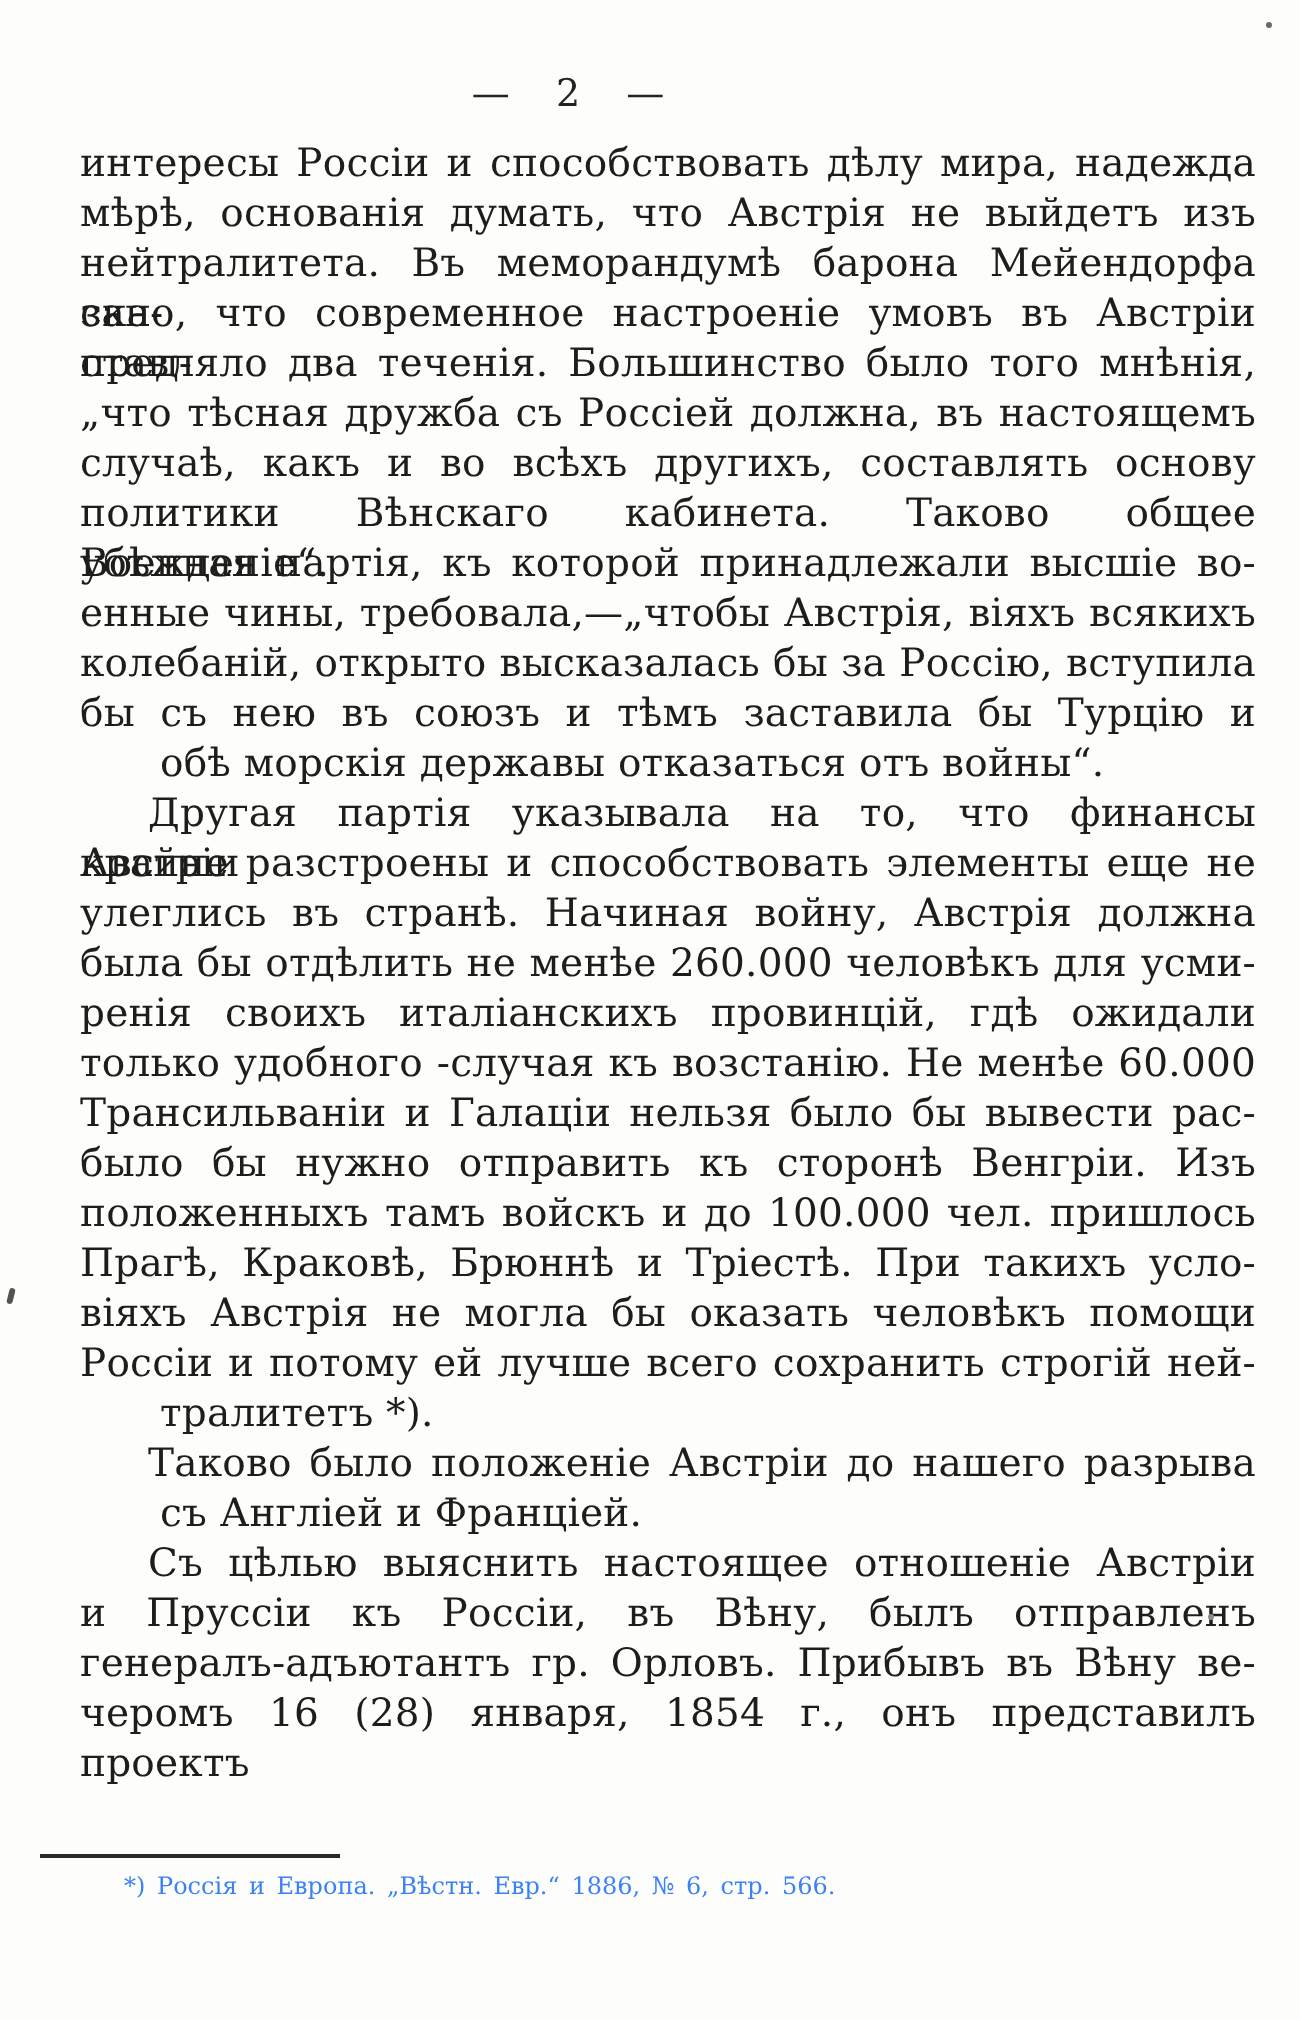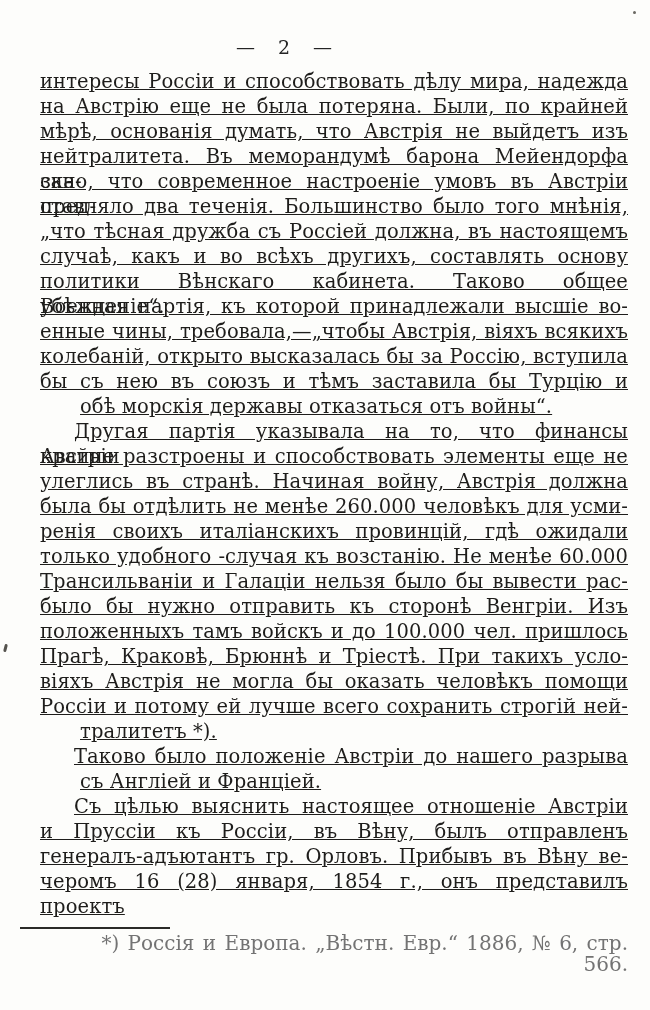--- a/index.html
+++ b/index.html
@@ -29,58 +29,55 @@
     left: 40px;
     width: 588px;
   }
   .ln {
     font-size: 19.5px;
     line-height: 25px;
     height: 25px;
     text-align: justify;
     text-align-last: justify;
     letter-spacing: 0.1px;
-    text-decoration: underline;
   }
   .ln.end { text-align-last: left; margin-left: 40px; }
   .ln.in  { text-indent: 34px; }
   .fnrule {
     position: absolute;
     top: 927px;
     left: 20px;
     width: 150px;
     height: 2px;
     background: #2b2a28;
   }
   .fnote {
     position: absolute;
     top: 933px;
     left: 40px;
     width: 588px;
-    font-size: 20px;
+    font-size: 12px;
     line-height: 21px;
     text-indent: 22px;
     word-spacing: 2px;
-    color: #737373;
-    text-align: right;
+    color: #3b82f6;
   }
   .speck { position: absolute; background: #6a6862; border-radius: 50%; }
   .speck.s1 { top: 11px;  left: 633px; width: 3px; height: 3px; }
   .speck.s2 { top: 644px; left: 4px;   width: 3px; height: 8px; border-radius: 2px; transform: rotate(14deg); background: #55534e; }
   .speck.s3 { top: 807px; left: 604px; width: 3px; height: 3px; background: #8f8d87; }
 </style>
 </head>
 <body>
 
 <div class="page">
   <div class="pagenum">— 2 —</div>
 
   <div class="textblock">
       <div class="ln">интересы Россіи и способствовать дѣлу мира, надежда</div>
-      <div class="ln">на Австрію еще не была потеряна. Были, по крайней</div>
       <div class="ln">мѣрѣ, основанія думать, что Австрія не выйдетъ изъ</div>
       <div class="ln">нейтралитета. Въ меморандумѣ барона Мейендорфа ска-</div>
       <div class="ln">зано, что современное настроеніе умовъ въ Австріи пред-</div>
       <div class="ln">ставляло два теченія. Большинство было того мнѣнія,</div>
       <div class="ln">„что тѣсная дружба съ Россіей должна, въ настоящемъ</div>
       <div class="ln">случаѣ, какъ и во всѣхъ другихъ, составлять основу</div>
       <div class="ln">политики Вѣнскаго кабинета. Таково общее убѣжденіе“.</div>
       <div class="ln">Военная партія, къ которой принадлежали высшіе во-</div>
       <div class="ln">енные чины, требовала,—„чтобы Австрія, віяхъ всякихъ</div>
       <div class="ln">колебаній, открыто высказалась бы за Россію, вступила</div>

